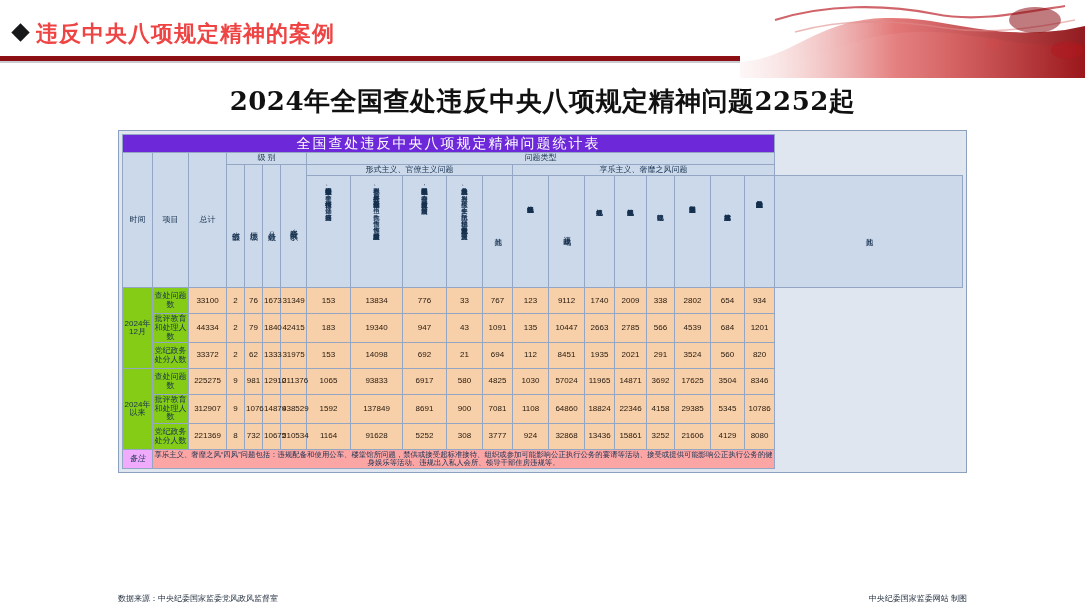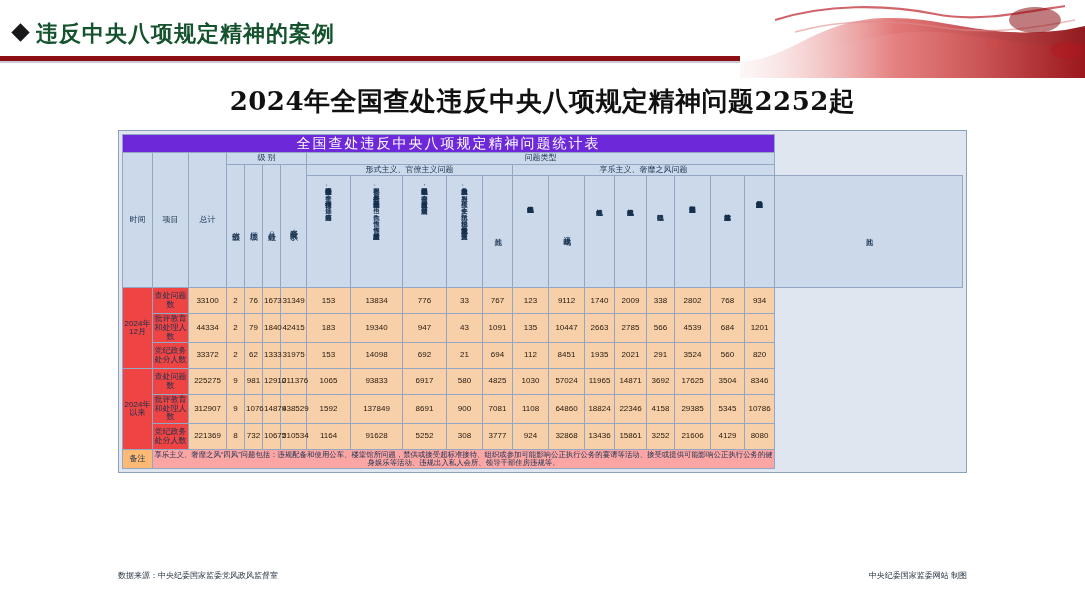--- a/index.html
+++ b/index.html
@@ -10,21 +10,21 @@
     overflow:hidden;
     position:relative;
   }
   
   .header-bar{
     position:absolute;left:0;top:0;width:1085px;height:62px;
   }
   .header-title{
     position:absolute;left:14px;top:20px;
     font-family:"DejaVu Serif","Liberation Serif",serif;
-    font-weight:bold;font-size:22px;color:#14532d;
+    font-weight:bold;font-size:22px;color:#ef4444;
     letter-spacing:1px;
     white-space:nowrap;
   }
   .header-diamond{
     position:absolute;left:14px;top:26px;width:13px;height:13px;
     background:#17181a;transform:rotate(45deg);
   }
   .header-title-text{position:absolute;left:36px;top:19px;}
   .header-rule{
     position:absolute;left:0;top:56px;width:740px;height:5px;
@@ -82,27 +82,27 @@
   .vert-block{
     writing-mode:vertical-rl;
     text-orientation:upright;
     letter-spacing:0px;
     line-height:1.22;
     height:96px;
     margin:0 auto;
     font-size:6.4px;
     text-align:left;
   }
-  .rowhdr{background:#ef4444;font-weight:bold;}
+  .rowhdr{background:#84cc16;font-weight:bold;}
   .data{background:#f7cfa8;font-size:8px;color:#24180c;}
   .note{
     background:#fca5a5;font-size:7.4px;color:#16314f;text-align:left;
     padding:3px 5px;line-height:1.5;
   }
-  .note-lbl{background:#fdba74;font-weight:bold;}
+  .note-lbl{background:#f0abfc;font-weight:bold;font-style:italic;}
   .footer-row{
     position:absolute;left:118px;width:849px;
     display:flex;justify-content:space-between;
     font-size:8px;color:#24303f;padding-top:2px;
   }
 </style>
 </head>
 <body>
 
 <div class="header-bar">
@@ -215,21 +215,21 @@
       <td class="data">13834</td>
       <td class="data">776</td>
       <td class="data">33</td>
       <td class="data">767</td>
       <td class="data">123</td>
       <td class="data">9112</td>
       <td class="data">1740</td>
       <td class="data">2009</td>
       <td class="data">338</td>
       <td class="data">2802</td>
-      <td class="data">768</td>
+      <td class="data">654</td>
       <td class="data">934</td>
     </tr>
     <tr style="height:26px">
       <td class="rowhdr">批评教育和处理人数</td>
       <td class="data">44334</td>
       <td class="data">2</td>
       <td class="data">79</td>
       <td class="data">1840</td>
       <td class="data">42415</td>
       <td class="data">183</td>
@@ -334,16 +334,16 @@
     </tr>
 
     <tr>
       <td class="note-lbl">备注</td>
       <td class="note" colspan="19">享乐主义、奢靡之风“四风”问题包括：违规配备和使用公车、楼堂馆所问题，禁供或接受超标准接待、组织或参加可能影响公正执行公务的宴请等活动、接受或提供可能影响公正执行公务的健身娱乐等活动、违规出入私人会所、领导干部住房违规等。</td>
     </tr>
   </tbody>
     </table>
 </div>
 
-<div class="footer-row" style="top:568px">
+<div class="footer-row" style="top:591px">
   <span>数据来源：中央纪委国家监委党风政风监督室</span>
   <span>中央纪委国家监委网站 制图</span>
 </div>
 
 </body></html>

